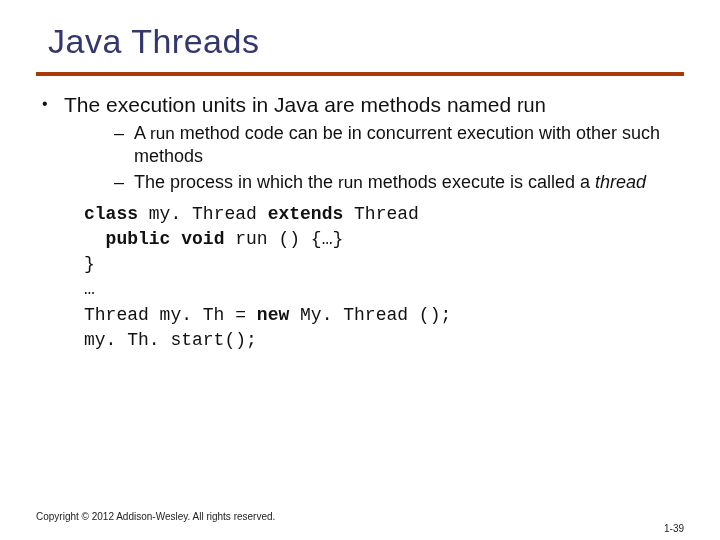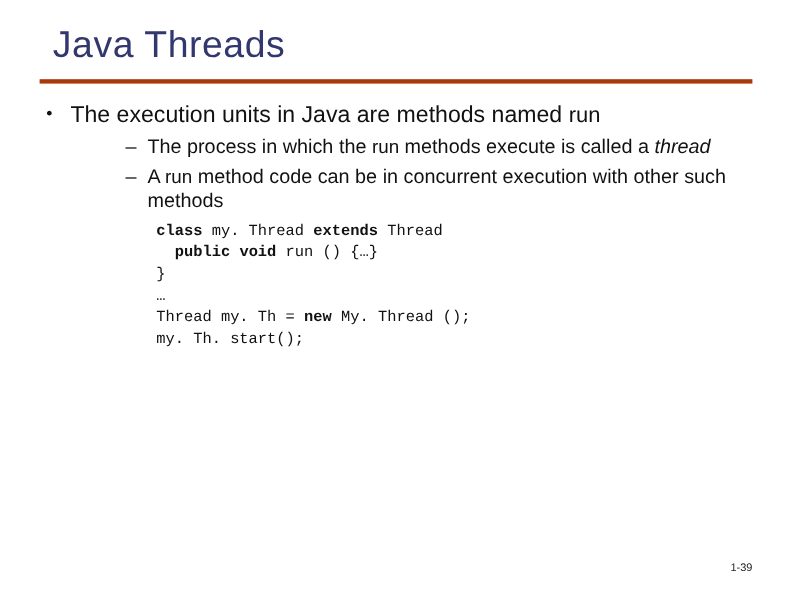--- a/index.html
+++ b/index.html
@@ -72,71 +72,72 @@
     position: absolute;
     left: 50px;
     top: 0;
   }
   .mono {
     font-family: Liberation Sans, sans-serif;
     font-size: 0.95em;
   }
   .codeblock {
     margin-top: 8px;
-    margin-left: 78px;
+    margin-left: 20px;
     font-family: "Courier New", Courier, monospace;
-    font-size: 14px;
+    font-size: 18px;
     line-height: 1.4;
     white-space: pre;
   }
   .kw { font-weight: bold; }
   .ital { font-style: italic; }
   .footer {
     position: absolute;
     left: 36px;
     bottom: 18px;
     font-size: 10px;
     color: #222;
     font-family: Arial, sans-serif;
   }
   .pagenum {
     position: absolute;
     right: 36px;
-    bottom: 18px;
+    bottom: 6px;
     font-size: 10px;
     color: #222;
     font-family: Arial, sans-serif;
   }
 </style>
 </head>
 <body>
 
 <div class="slide">
 
   <div class="title">Java Threads</div>
   <div class="rule"></div>
 
   <div class="body">
 
     <div class="l1">
       <span>The execution units in Java are methods named </span><span class="mono">run</span>
 
       <div class="sublist">
         <div class="l2">
-          <span>The process in which the </span><span class="mono">run</span><span> methods execute is called a </span><span class="ital">thread</span>
+          <span>A </span><span class="mono">run</span><span> method code can be in concurrent execution with other such methods</span>
         </div>
         <div class="l2">
-          <span>A </span><span class="mono">run</span><span> method code can be in concurrent execution with other such methods</span>
+          <span>The process in which the </span><span class="mono">run</span><span> methods execute is called a </span><span class="ital">thread</span>
         </div>
       </div>
 
       <div class="codeblock"><span class="kw">class</span><span> my. Thread </span><span class="kw">extends</span><span> Thread</span>
 <span>  </span><span class="kw">public void</span><span> run () {…}</span>
 <span>}</span>
 <span>…</span>
 <span>Thread my. Th = </span><span class="kw">new</span><span> My. Thread ();</span>
 <span>my. Th. start();</span></div>
 
     </div>
   </div>
 
+  <div class="footer">Copyright © 2012 Addison-Wesley. All rights reserved.</div>
   <div class="pagenum">1-39</div>
 </div>
 
 </body></html>

